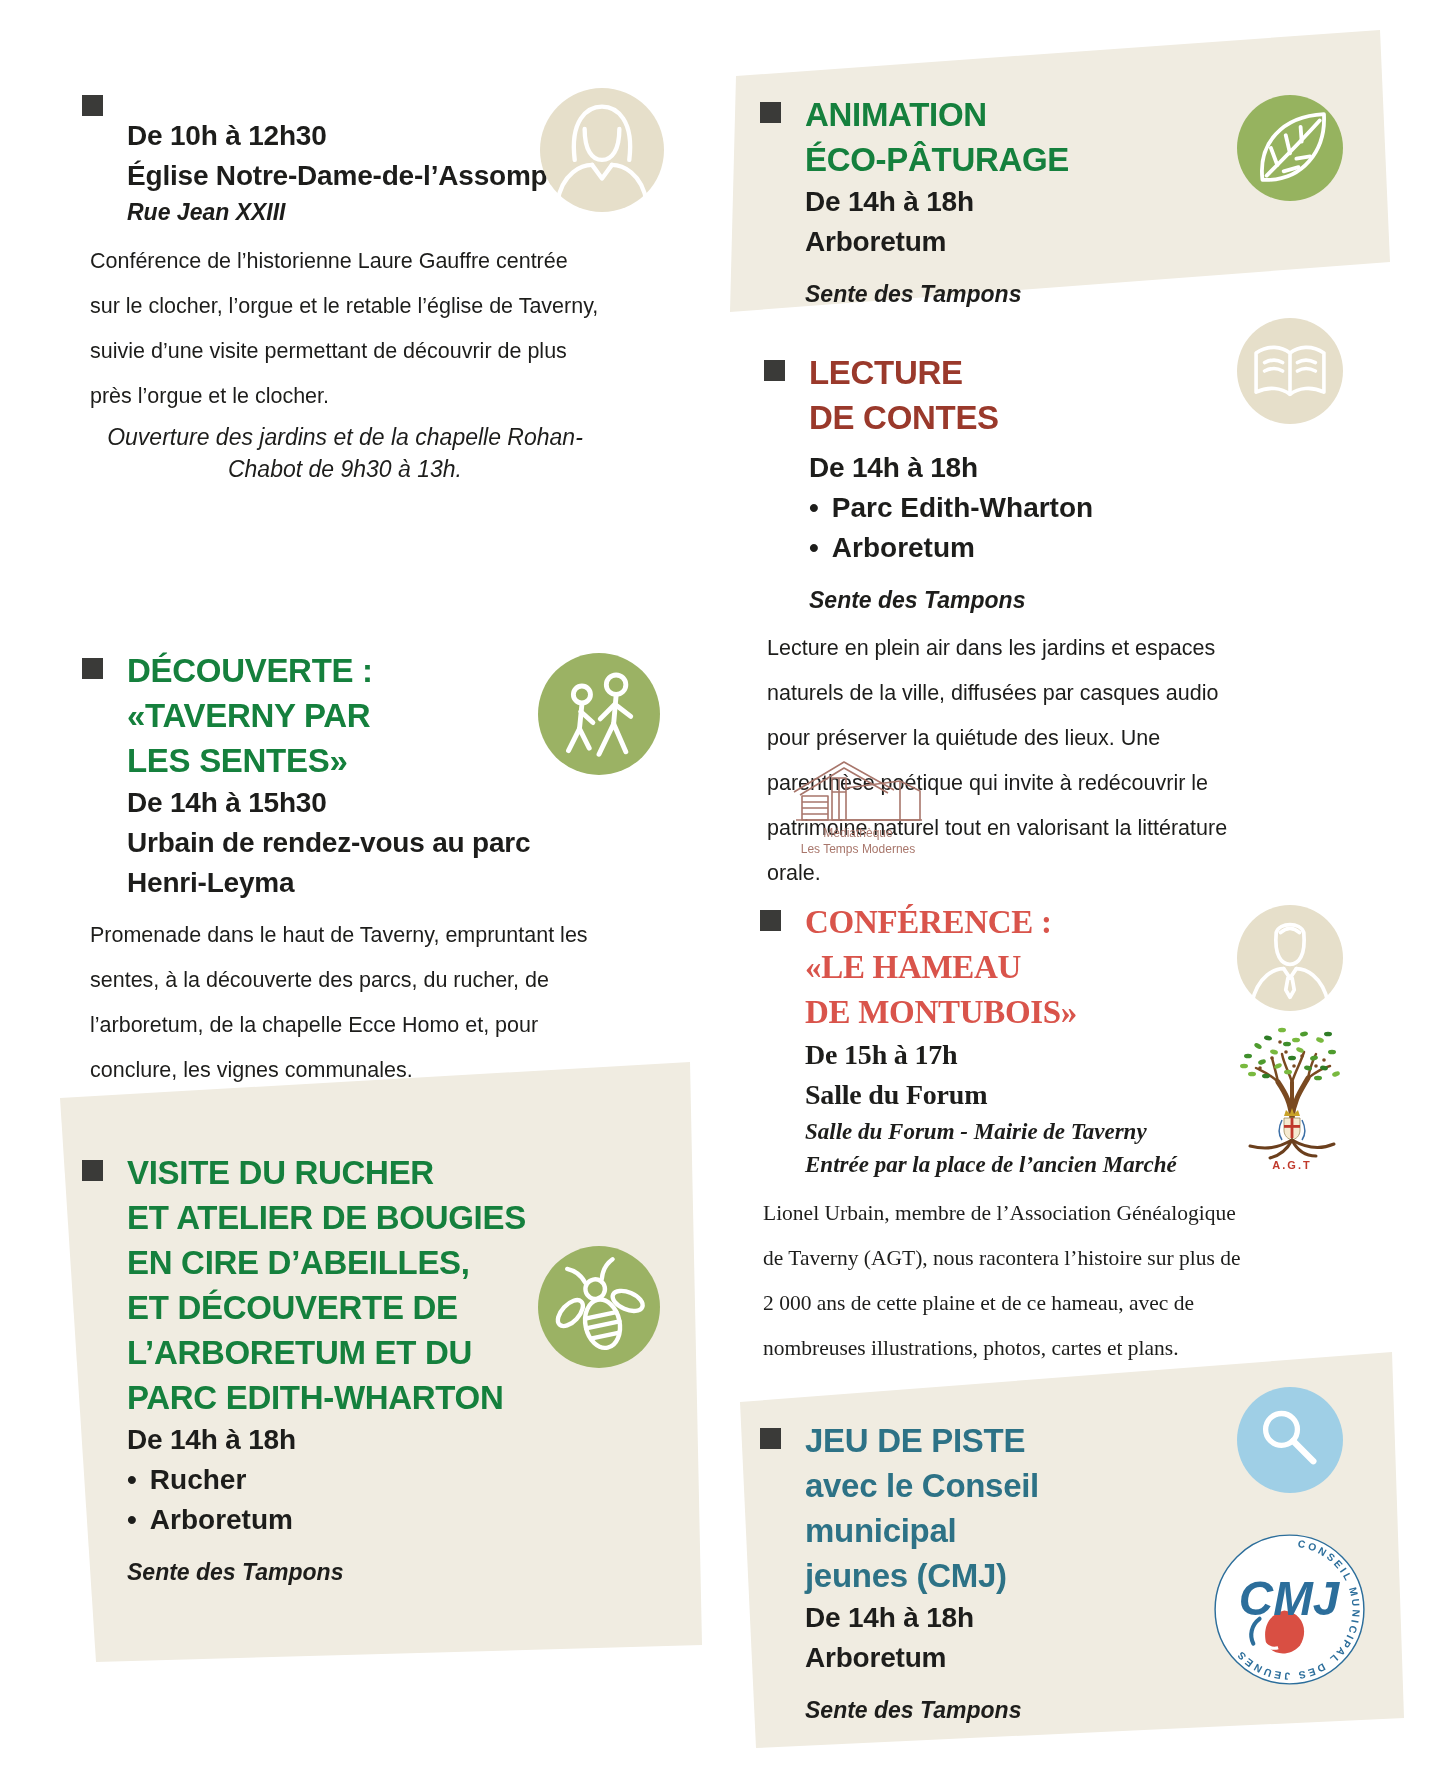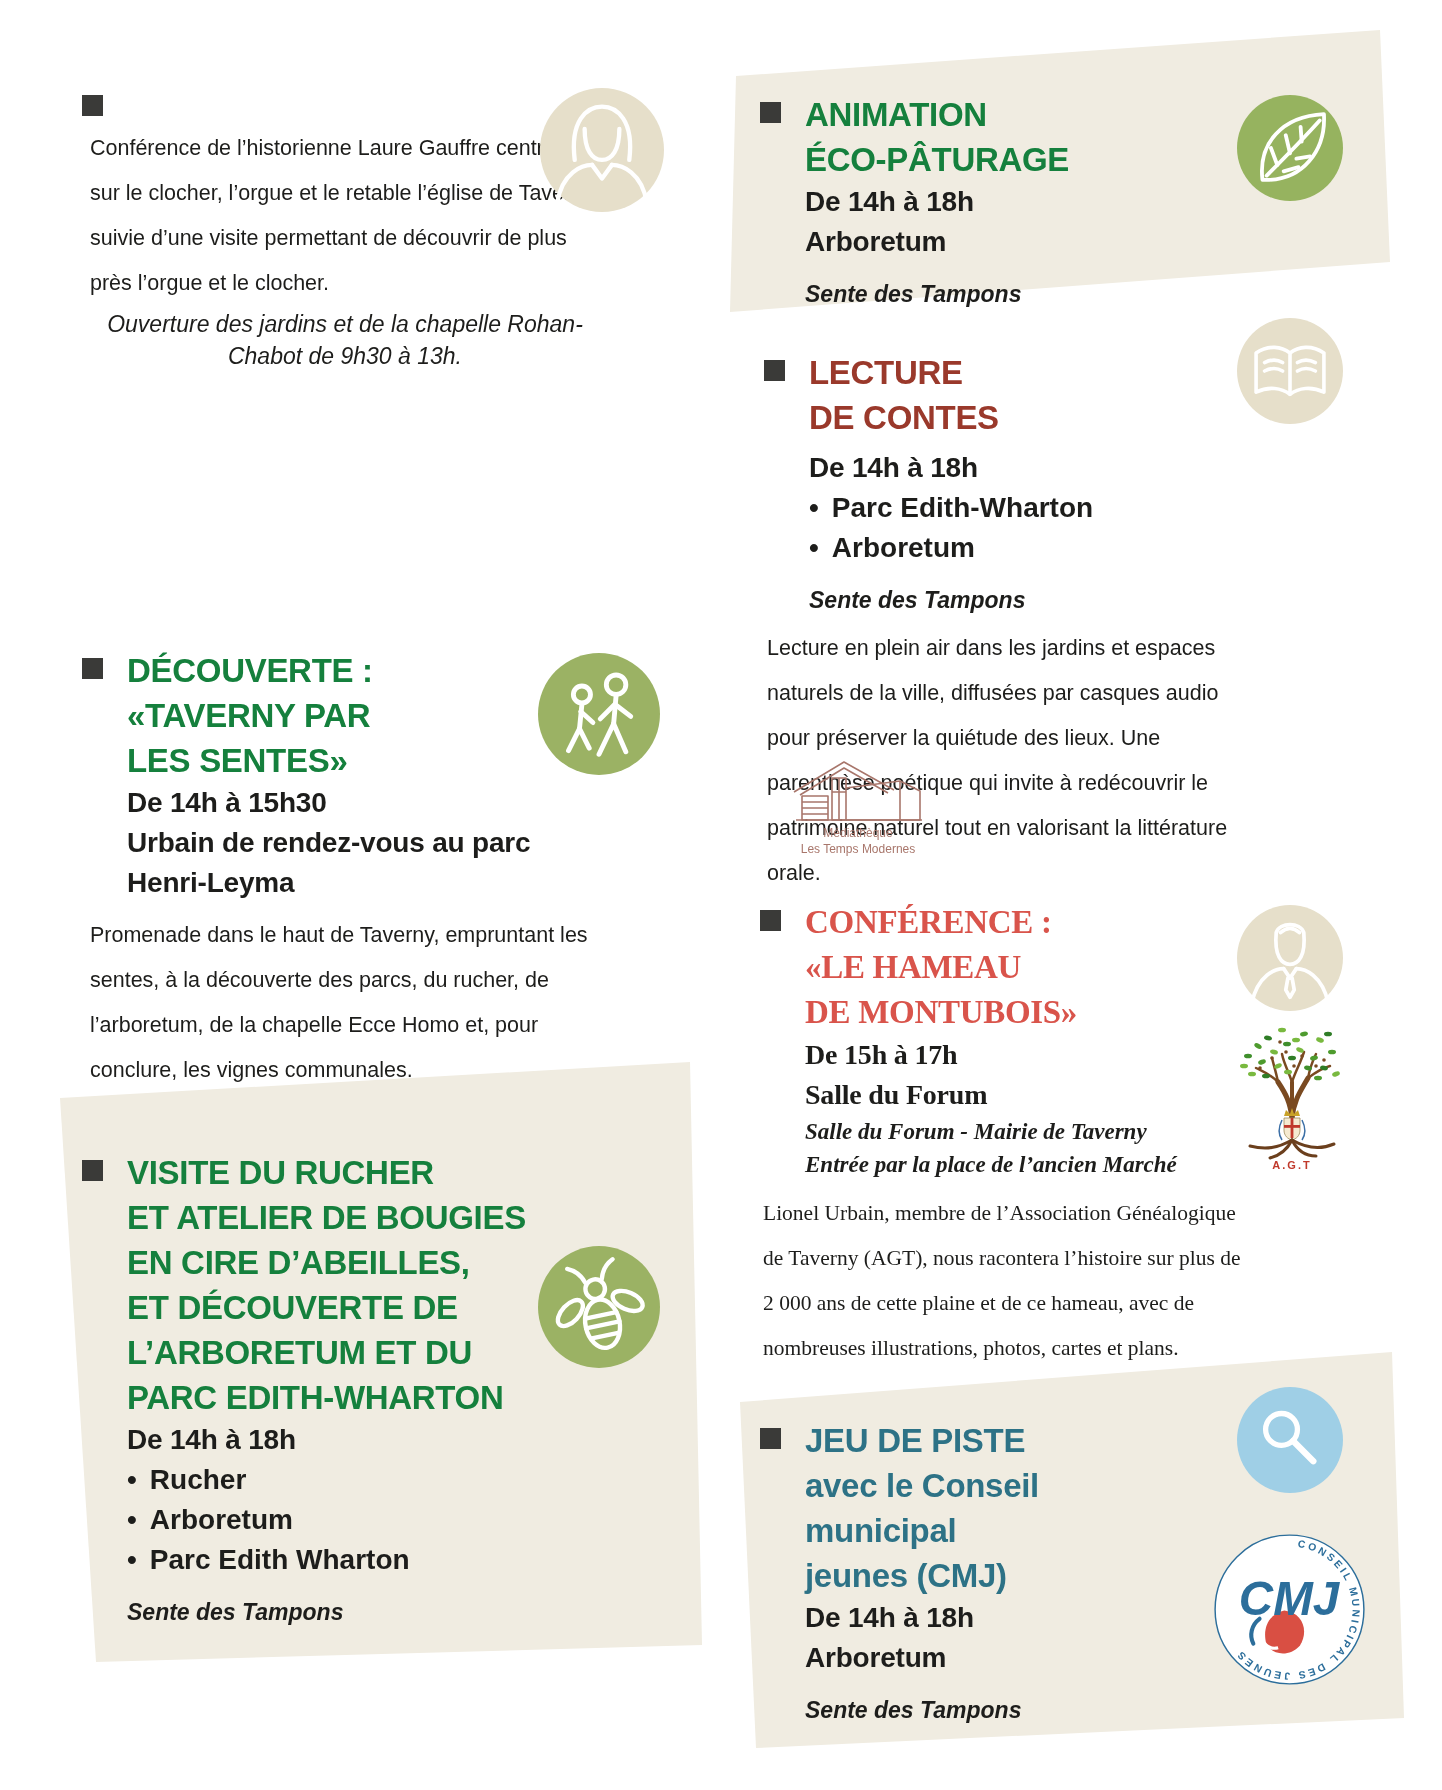--- a/index.html
+++ b/index.html
@@ -33,20 +33,25 @@
               clip-path:polygon(8px 48px,652px 2px,662px 234px,2px 284px);"></div>
   <div class="panel" style="left:52px;top:1045px;width:655px;height:625px;
               clip-path:polygon(8px 53px,638px 17px,650px 600px,44px 617px);"></div>
   <div class="panel" style="left:732px;top:1345px;width:680px;height:410px;
               clip-path:polygon(8px 57px,660px 7px,672px 373px,24px 403px);"></div>
 
   <section class="event" style="left:82px;top:85px;width:560px;">
     <div class="title-row">
       <span class="sq"></span>
     </div>
+    <div class="details">
+      <div class="h-line">De 10h à 12h30</div>
+      <div class="h-line">Église Notre-Dame-de-l’Assomption</div>
+      <div class="i-sub">Rue Jean XXIII</div>
+    </div>
     <p class="body" style="margin-left:8px;width:510px;">Conférence de l’historienne Laure Gauffre centrée sur le clocher, l’orgue et le retable l’église de Taverny, suivie d’une visite permettant de découvrir de plus près l’orgue et le clocher.</p>
     <p class="long-note" style="margin-left:8px;width:510px;">Ouverture des jardins et de la chapelle Rohan-Chabot de 9h30 à 13h.</p>
   </section>
 
   <div class="icon-wrap" style="left:540px;top:88px;width:124px;height:124px;">
     <svg viewBox="0 0 100 100" width="124" height="124">
       <circle cx="50" cy="50" r="50" fill="#e6dfca"></circle>
       <g stroke="#fff" stroke-width="3.5" fill="none" stroke-linecap="round" stroke-linejoin="round">
         <path d="M28,58 C24,26 38,15 50,15 C62,15 76,26 72,58"></path>
         <path d="M36,33 C36,50 42,58 50,58 C58,58 64,50 64,33"></path>
@@ -94,21 +99,20 @@
 ET ATELIER DE BOUGIES
 EN CIRE D’ABEILLES,
 ET DÉCOUVERTE DE
 L’ARBORETUM ET DU
 PARC EDITH-WHARTON</h2>
     </div>
     <div class="details">
       <div class="h-line">De 14h à 18h</div>
       <div class="b-item">Rucher</div>
       <div class="b-item">Arboretum</div>
-      <div class="b-item">Parc Edith Wharton</div>
       <div class="note">Sente des Tampons</div>
     </div>
   </section>
 
   <div class="icon-wrap" style="left:538px;top:1246px;width:122px;height:122px;">
     <svg viewBox="0 0 100 100" width="122" height="122">
       <circle cx="50" cy="50" r="50" fill="#9bb264"></circle>
       <g stroke="#fff" stroke-width="3.6" fill="none" stroke-linecap="round" stroke-linejoin="round" transform="rotate(-12 50 50)">
         <path d="M43,28 Q40,18 31,14 M57,28 Q60,18 69,14"></path>
         <circle cx="50" cy="35" r="8"></circle>

